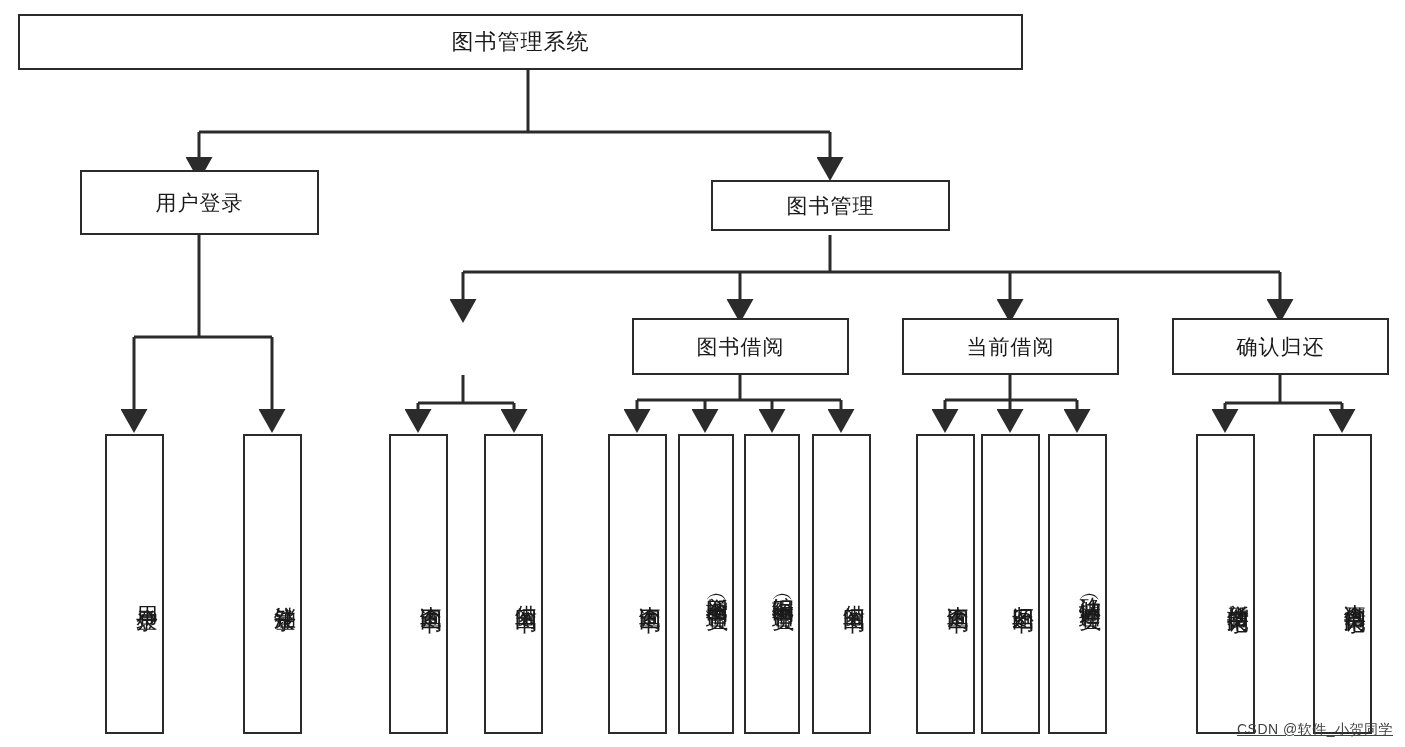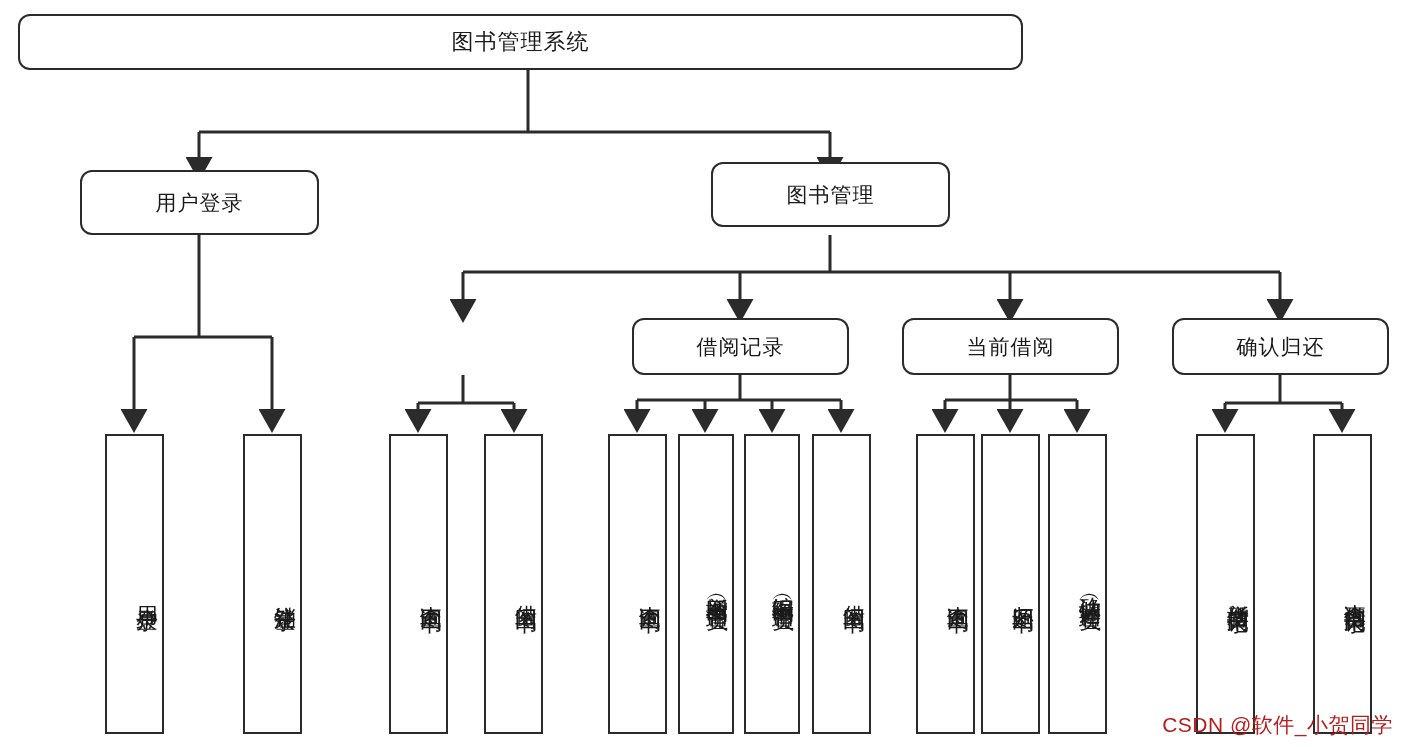--- a/index.html
+++ b/index.html
@@ -23,21 +23,20 @@
     display:flex;
     align-items:center;
     justify-content:center;
     color:#1a1a1a;
   }
   .node.horiz{
     font-size:21px;
     letter-spacing:1px;
     line-height:1.2;
     text-align:center;
-    border-radius:12px;
   }
   .node.root{ font-size:22px; }
   .node.vert{
     writing-mode:vertical-rl;
     text-orientation:upright;
     font-size:22px;
     line-height:1.32;
     letter-spacing:2px;
     align-items:flex-start;
     justify-content:center;
@@ -51,24 +50,25 @@
     left:0; top:0;
     width:1405px;
     height:747px;
     pointer-events:none;
   }
   
   .watermark{
     position:absolute;
     right:12px;
     bottom:8px;
-    font-size:21px;
-    color:#b91c1c;
+    font-size:14px;
+    color:#404040;
     letter-spacing:0.5px;
     white-space:nowrap;
+    text-decoration:underline;
   }
 </style>
 </head>
 <body>
 
 <div id="canvas">
 
   <svg class="svg-layer" viewBox="0 0 1405 747" xmlns="http://www.w3.org/2000/svg">
     <defs>
       <marker id="arw" markerWidth="9" markerHeight="9" refX="1" refY="4.5" orient="auto" markerUnits="strokeWidth">
@@ -116,23 +116,23 @@
       <path d="M1280,375 L1280,403"></path>
       <path d="M1225,403 L1342,403"></path>
       <path d="M1225,403 L1225,412" marker-end="url(#arw)"></path>
       <path d="M1342,403 L1342,412" marker-end="url(#arw)"></path>
     </g>
   </svg>
 
   <div class="node horiz root" style="left:18px; top:14px; width:1005px; height:56px;">图书管理系统</div>
 
   <div class="node horiz" style="left:80px; top:170px; width:239px; height:65px;">用户登录</div>
-  <div class="node horiz" style="left:711px; top:162px; width:239px; height:65px;">图书管理</div>
+  <div class="node horiz" style="left:711px; top:180px; width:239px; height:51px;">图书管理</div>
 
-  <div class="node horiz" style="left:632px; top:318px; width:217px; height:57px;">借阅记录</div>
+  <div class="node horiz" style="left:632px; top:318px; width:217px; height:57px;">图书借阅</div>
   <div class="node horiz" style="left:902px; top:318px; width:217px; height:57px;">当前借阅</div>
   <div class="node horiz" style="left:1172px; top:318px; width:217px; height:57px;">确认归还</div>
 
   <div class="node vert" style="left:105px; top:434px; width:59px; height:300px;">用户登录</div>
   <div class="node vert" style="left:243px; top:434px; width:59px; height:300px;">注销登录</div>
 
   <div class="node vert" style="left:389px; top:434px; width:59px; height:300px;">查询图书</div>
   <div class="node vert" style="left:484px; top:434px; width:59px; height:300px;">借阅图书</div>
 
   <div class="node vert" style="left:608px; top:434px; width:59px; height:300px;">查询图书</div>

